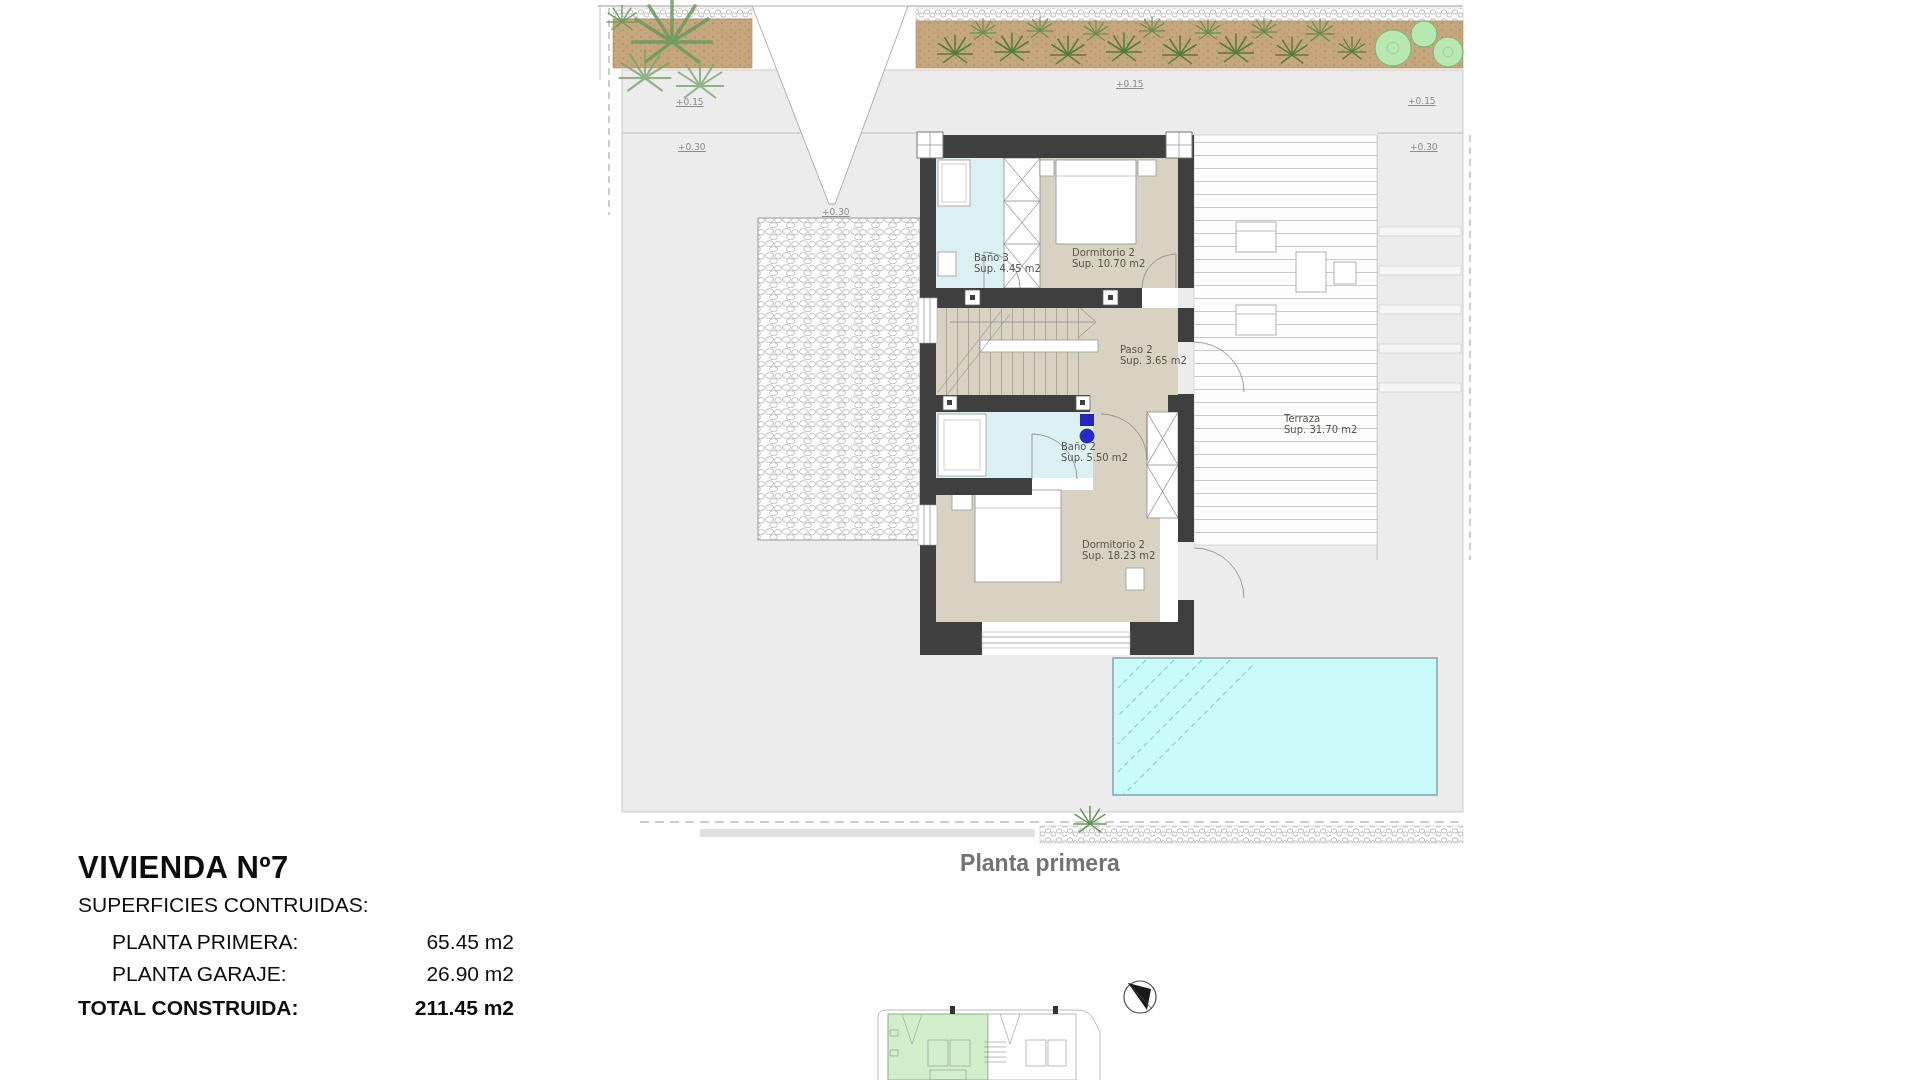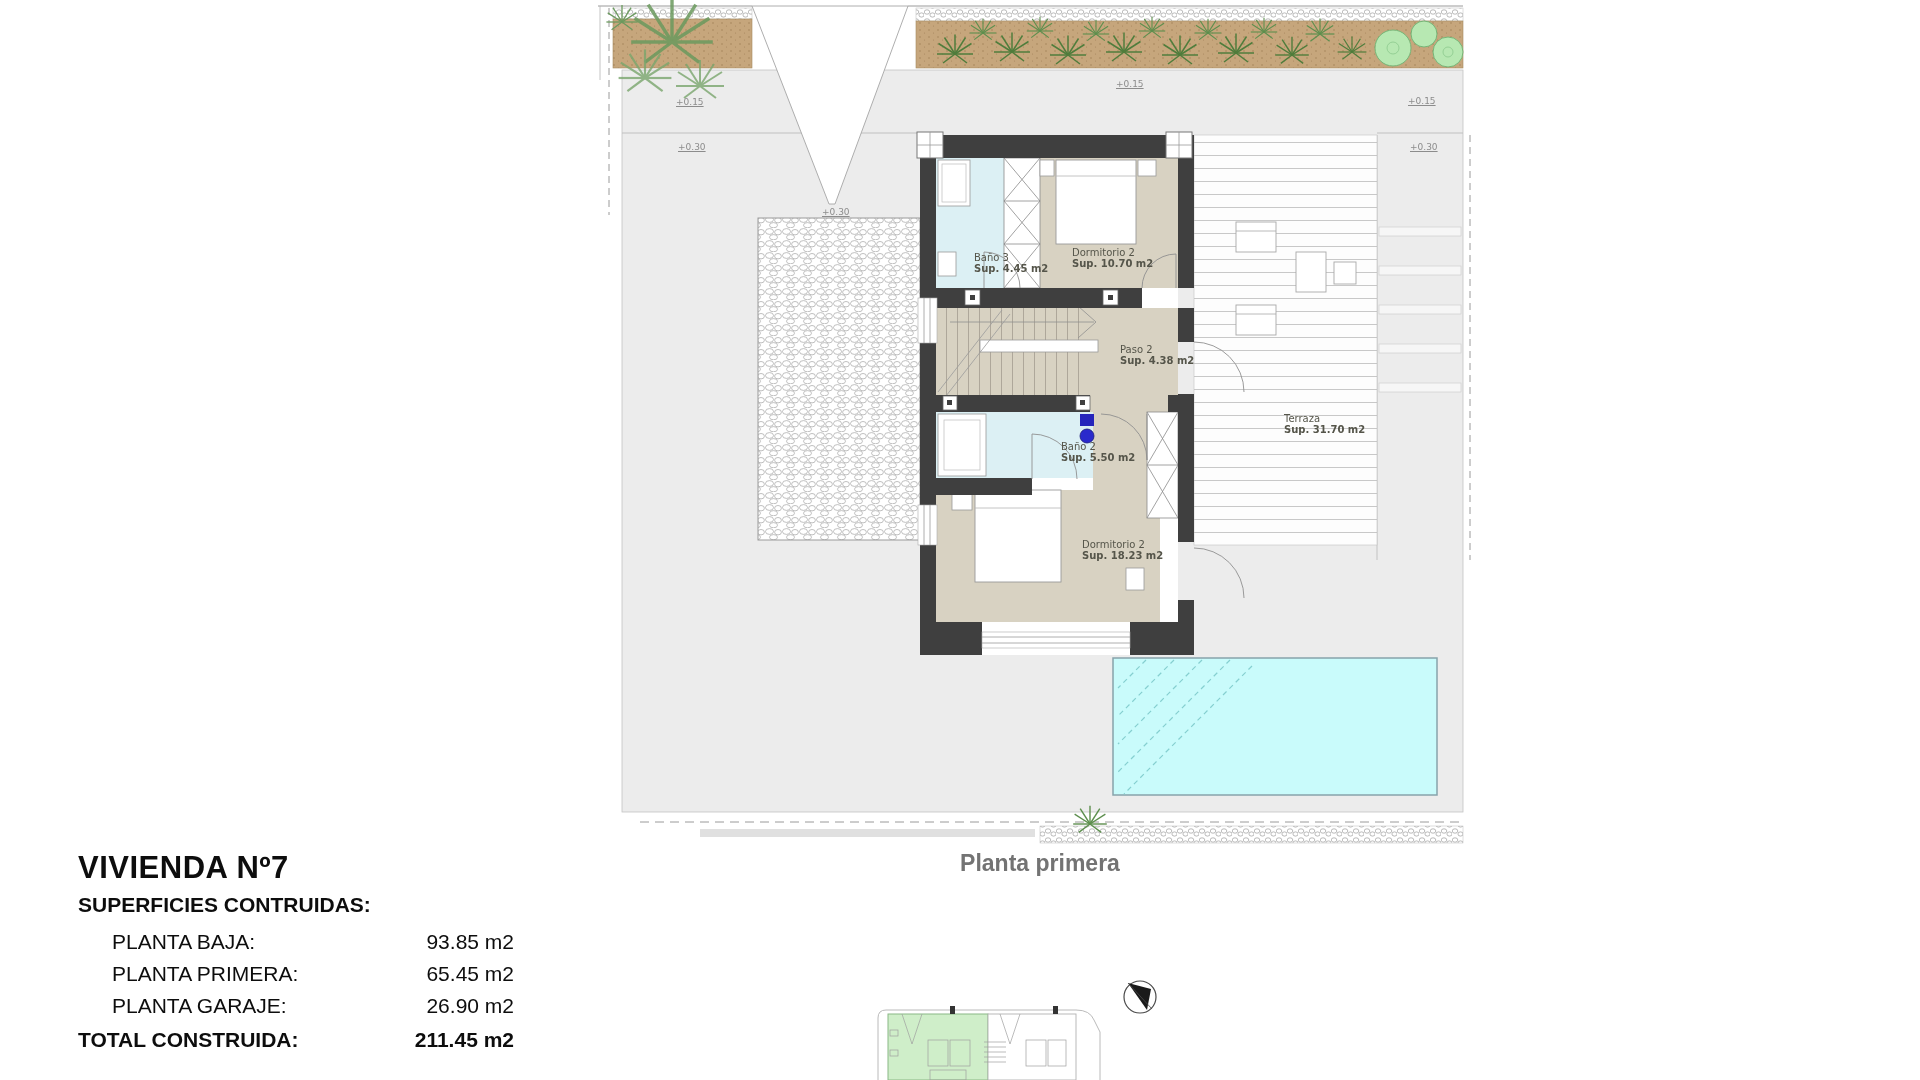--- a/index.html
+++ b/index.html
@@ -1,24 +1,24 @@
 <!DOCTYPE html>
 <html><head>
 <meta charset="utf-8">
 <style>
   html,body{margin:0;padding:0;background:#fff;}
   body{width:1920px;height:1080px;position:relative;overflow:hidden;font-family:"Liberation Sans",sans-serif;}
   #drawing{position:absolute;left:0;top:0;}
   .room-label{position:absolute;font-family:"DejaVu Sans",sans-serif;font-size:10px;line-height:11px;color:#55554a;white-space:nowrap;}
-  .room-label .area{display:block;font-weight:bold;}
+  .room-label .area{display:block;}
   .level{position:absolute;font-family:"DejaVu Sans",sans-serif;font-size:9px;color:#8c8c8c;white-space:nowrap;text-decoration:underline;}
   .caption{position:absolute;left:890px;top:850px;width:300px;text-align:center;font-size:23px;font-weight:bold;color:#737373;}
   .tb{position:absolute;left:78px;top:850px;width:436px;color:#0d0d0d;}
   .tb-title{font-size:31px;font-weight:bold;letter-spacing:0.5px;margin-bottom:7px;}
-  .tb-sub{font-size:21px;font-weight:bold;margin-bottom:13px;}
+  .tb-sub{font-size:21px;font-weight:normal;margin-bottom:13px;}
   .tb-row{display:flex;justify-content:space-between;font-size:21px;margin-bottom:8px;padding-left:34px;}
   .tb-row.total{font-weight:bold;padding-left:0;margin-top:10px;}
 </style>
 </head>
 <body>
 
 <svg id="drawing" width="1920" height="1080" viewBox="0 0 1920 1080">
   <defs>
     <pattern id="cobb" width="17" height="12" patternUnits="userSpaceOnUse">
       <rect width="17" height="12" fill="#ffffff"></rect>
@@ -314,21 +314,21 @@
 <div class="room-label" style="left:974px;top:252px">
   <span>Baño 3</span>
   <span class="area">Sup. 4.45 m2</span>
 </div>
 <div class="room-label" style="left:1072px;top:247px">
   <span>Dormitorio 2</span>
   <span class="area">Sup. 10.70 m2</span>
 </div>
 <div class="room-label" style="left:1120px;top:344px">
   <span>Paso 2</span>
-  <span class="area">Sup. 4.38 m2</span>
+  <span class="area">Sup. 3.65 m2</span>
 </div>
 <div class="room-label" style="left:1061px;top:441px">
   <span>Baño 2</span>
   <span class="area">Sup. 5.50 m2</span>
 </div>
 <div class="room-label" style="left:1082px;top:539px">
   <span>Dormitorio 2</span>
   <span class="area">Sup. 18.23 m2</span>
 </div>
 <div class="room-label" style="left:1284px;top:413px">
@@ -341,24 +341,20 @@
 <span class="level" style="left:822px;top:207px">+0.30</span>
 <span class="level" style="left:1116px;top:79px">+0.15</span>
 <span class="level" style="left:1408px;top:96px">+0.15</span>
 <span class="level" style="left:1410px;top:142px">+0.30</span>
 
 <div class="caption">Planta primera</div>
 
 <div class="tb">
   <div class="tb-title">VIVIENDA Nº7</div>
   <div class="tb-sub">SUPERFICIES CONTRUIDAS:</div>
-  <div class="tb-row">
-    <span>PLANTA BAJA:</span>
-    <span>93.85 m2</span>
-  </div>
   <div class="tb-row">
     <span>PLANTA PRIMERA:</span>
     <span>65.45 m2</span>
   </div>
   <div class="tb-row">
     <span>PLANTA GARAJE:</span>
     <span>26.90 m2</span>
   </div>
   <div class="tb-row total">
     <span>TOTAL CONSTRUIDA:</span>

